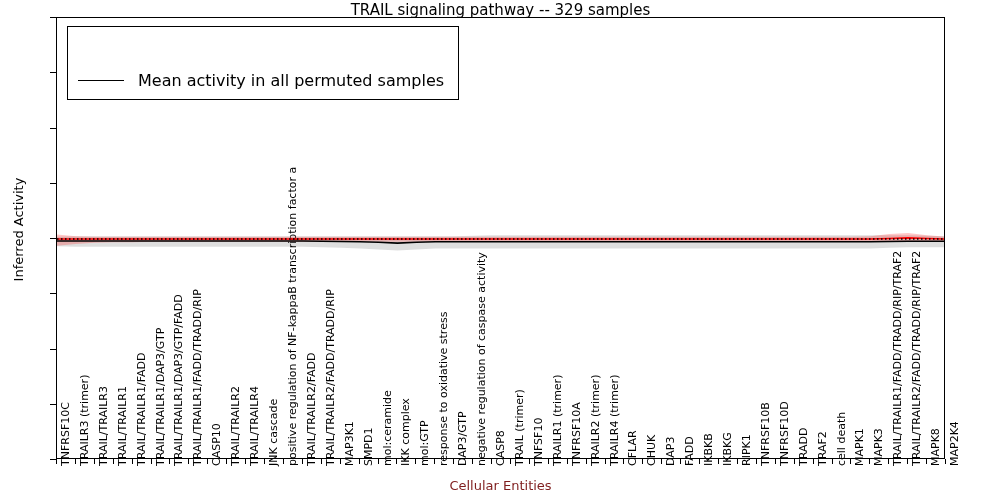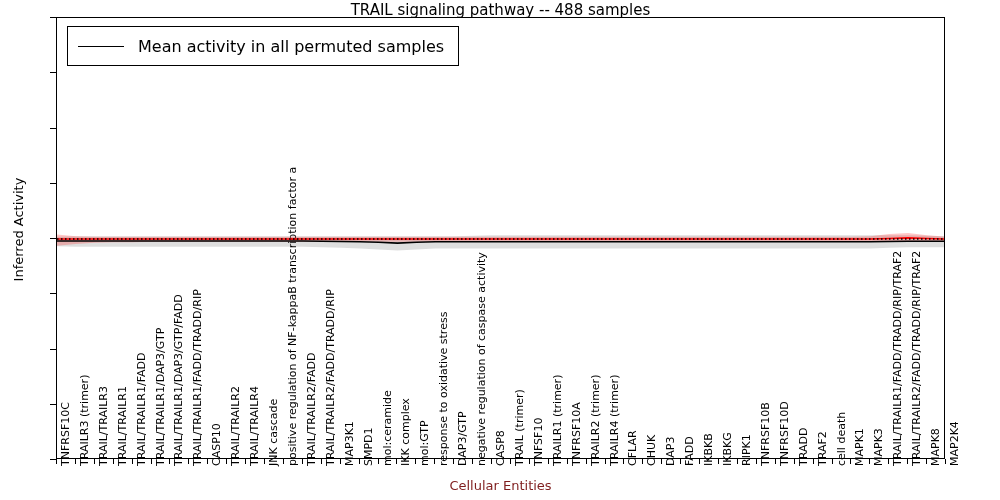--- a/index.html
+++ b/index.html
@@ -42,35 +42,35 @@
     position:absolute;top:466px;font-size:11px;color:#000;
     white-space:nowrap;transform-origin:left top;
     transform:rotate(-90deg) translate(0,0);
     line-height:11px;
   }
   .legend-box{
     position:absolute;left:67px;top:26px;
     border:1.2px solid #000;background:#ffffff;
     padding:6px 14px 6px 10px;z-index:40;
   }
-  .legend-row{display:flex;align-items:center;height:26px;}
+  .legend-row{display:flex;align-items:center;height:26px;margin-top:34px;}
   .legend-swatch{
     width:46px;height:0;margin-right:14px;flex:0 0 auto;
   }
   .legend-swatch.black{border-top:1.6px solid #000;}
   .legend-swatch.red{border-top:1.6px solid #ff0000;}
   .legend-text{font-size:16px;color:#000;white-space:nowrap;}
   svg.series{position:absolute;left:0;top:0;overflow:visible;}
 </style>
 </head>
 <body>
 
 <div id="figure">
 
-  <div class="chart-title">TRAIL signaling pathway -- 488 samples</div>
+  <div class="chart-title">TRAIL signaling pathway -- 329 samples</div>
 
   <div class="axis-ylabel">Inferred Activity</div>
 
   <div class="axis-xlabel">Cellular Entities</div>
 
   <div id="ytick-layer">
       <div class="ytick-mark" style="top: 17px;"></div>
       <div class="ytick-mark" style="top: 72.25px;"></div>
       <div class="ytick-mark" style="top: 127.5px;"></div>
       <div class="ytick-mark" style="top: 182.75px;"></div>

